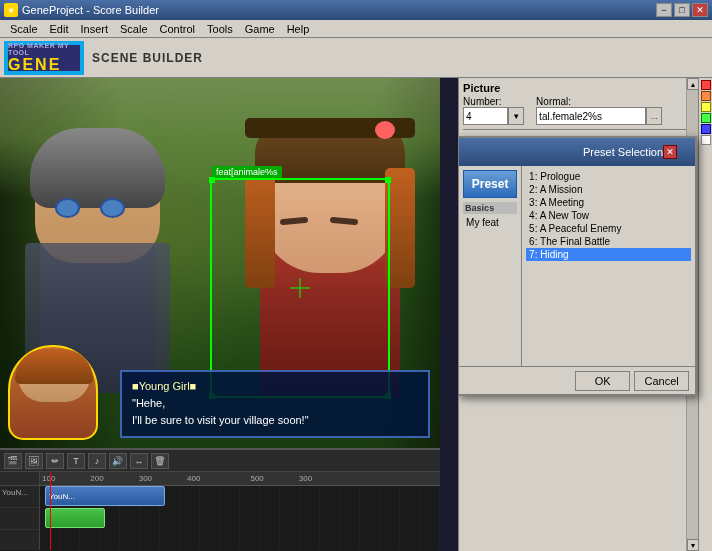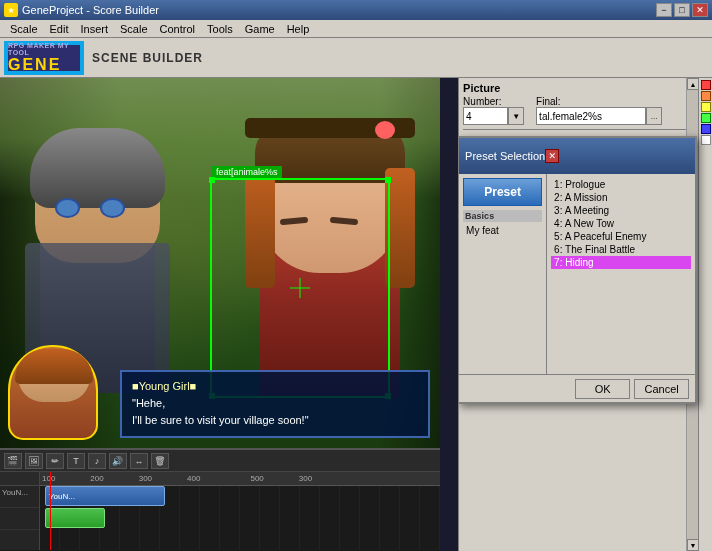--- a/index.html
+++ b/index.html
@@ -231,39 +231,39 @@
       display: flex; align-items: center; justify-content: center;
       font-size: 8px; cursor: pointer;
     }
     .preset-dialog {
       width: 240px;
       background: #d4d0c8;
       border: 2px solid #808080;
       box-shadow: 3px 3px 8px rgba(0,0,0,0.5);
     }
     .preset-titlebar {
-      height: 36px;
+      height: 28px;
       background: linear-gradient(to bottom, #4a6fa5, #2d4a7a);
-      display: flex; align-items: center; justify-content: flex-start;
-      padding: 0 6px;
+      display: flex; align-items: center; justify-content: flex-end;
+      padding: 0 18px;
       color: white; font-size: 11px;
     }
     .preset-close {
       width: 14px; height: 14px;
       background: #c04040; color: white;
       border: 1px solid #800000;
       display: flex; align-items: center; justify-content: center;
       font-size: 9px; cursor: pointer;
     }
     .preset-content {
       display: flex;
       height: 200px;
     }
     .preset-left {
-      width: 88px;
+      width: 63px;
       border-right: 1px solid #808080;
       padding: 4px;
     }
     .preset-btn {
       width: 100%;
       height: 28px;
       background: linear-gradient(180deg, #6a9fd8, #2a6ab8);
       border: 1px solid #1a5aa8;
       color: white; font-size: 12px; font-weight: bold;
       cursor: pointer;
@@ -273,21 +273,21 @@
     .preset-category {
       font-size: 9px; color: #333; font-weight: bold;
       background: #bbb; padding: 1px 2px;
       margin-bottom: 2px;
     }
     .preset-list-item {
       font-size: 10px; padding: 1px 3px;
       cursor: pointer; color: #000;
       white-space: nowrap; overflow: hidden;
     }
-    .preset-list-item.selected { background: #d946ef; color: white; }
+    .preset-list-item.selected { background: #3b82f6; color: white; }
     .preset-right {
       flex: 1;
       padding: 4px;
       overflow-y: auto;
     }
     .preset-dialog-footer {
       height: 28px;
       background: #d4d0c8;
       border-top: 1px solid #808080;
       display: flex; align-items: center; justify-content: flex-end;
@@ -455,21 +455,21 @@
       <div class="section-title">Picture</div>
       <div class="form-row">
         <div style="display:flex;flex-direction:column;margin-right:8px;">
           <span class="form-label">Number:</span>
           <div style="display:flex;">
             <input class="form-input small" type="text" value="4" style="">
             <div class="dropdown-btn">▼</div>
           </div>
         </div>
         <div style="display:flex;flex-direction:column;">
-          <span class="form-label">Final:</span>
+          <span class="form-label">Normal:</span>
           <div style="display:flex;">
             <input class="form-input" style="width: 110px;" type="text" value="tal.female2%s">
             <div class="dropdown-btn">...</div>
           </div>
         </div>
       </div>
     </div>
 
     <div style="height:1px;background:#808080;margin-bottom:4px;"></div>
 

